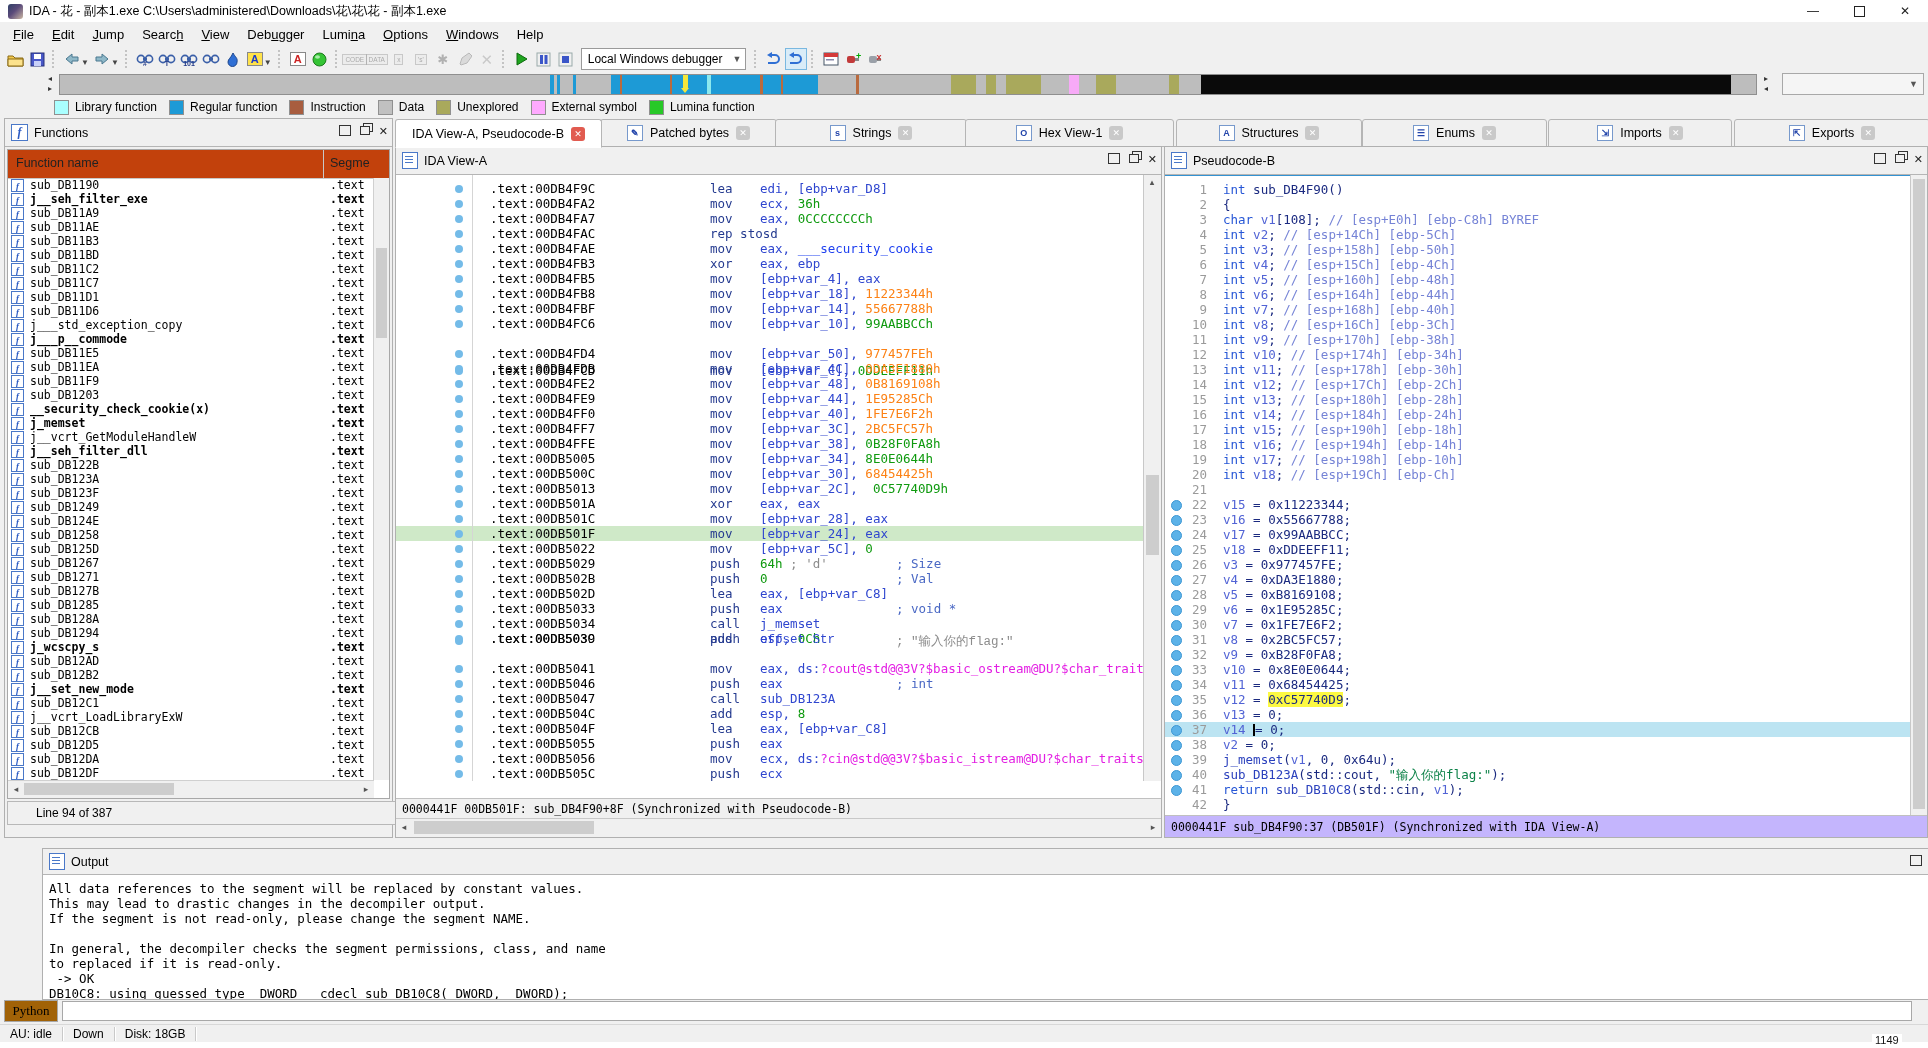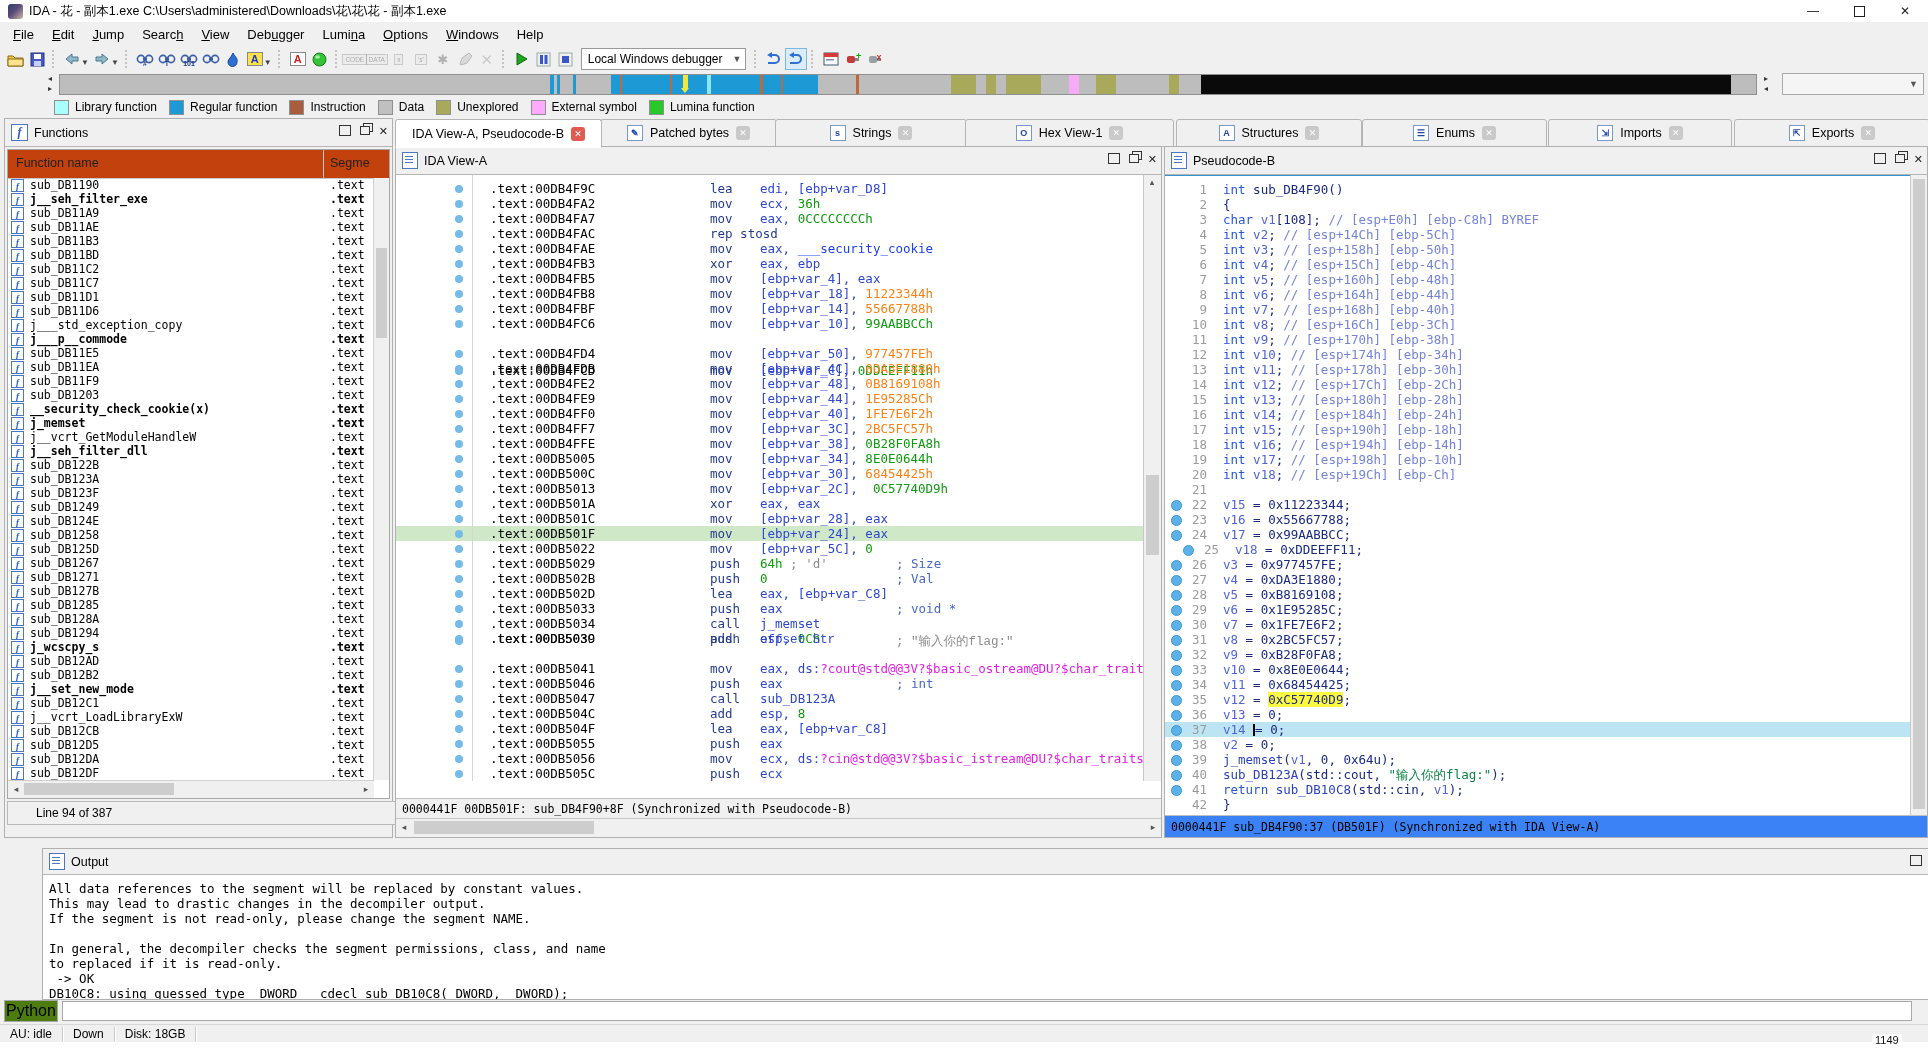--- a/index.html
+++ b/index.html
@@ -125,34 +125,34 @@
   .pline.cur{background:#bce4f2;}
   .pdot{position:absolute;left:6px;top:3px;width:9px;height:9px;border-radius:50%;background:#5cb2e8;border:1px solid #3d97d4;}
   .pln{position:absolute;left:16px;width:26px;text-align:right;color:#9a9a9a;}
   .pcode{position:absolute;left:58px;}
   .pk-k{color:#2757d6;} .pk-v{color:#5163d5;} .pk-p{color:#1b2a80;} .pk-f{color:#2b41bd;}
   .pk-cm{color:#7583d6;} .pk-s{color:#0c8248;}
   .pk-hl{color:#1b2a80;background:#fdf942;}
   .caret{display:inline-block;width:2px;height:12px;background:#000;vertical-align:-2px;}
   #pvscroll{position:absolute;right:0;top:28px;width:16px;bottom:22px;background:#f0f0f0;border-left:1px solid #c8c8c8;}
   #pvthumb{position:absolute;left:2px;top:4px;width:12px;bottom:6px;background:#cdcdcd;}
-  #pstatus{position:absolute;left:0;right:0;bottom:0;height:21px;background:#3b82f6;border-top:1px solid #c0c0c0;
+  #pstatus{position:absolute;left:0;right:0;bottom:0;height:21px;background:#c4b5fd;border-top:1px solid #c0c0c0;
      font-family:"DejaVu Sans Mono",monospace;font-size:11.5px;display:flex;align-items:center;padding-left:6px;}
   
   #opanel{left:4px;top:848px;width:1920px;height:150px;margin-left:38px;}
   #opanel .phead{height:25px;}
   #olines{position:absolute;left:0;top:26px;right:17px;bottom:0;background:#fff;overflow:hidden;}
   .oline{position:absolute;left:6px;width:100%;height:15px;font-family:"DejaVu Sans Mono",monospace;
          font-size:12.5px;white-space:pre;color:#000;}
   #ovscroll{position:absolute;right:0;top:26px;width:17px;bottom:0;background:#f0f0f0;border-left:1px solid #c8c8c8;}
   #ovthumb{position:absolute;left:2px;bottom:4px;width:13px;height:40px;background:#cdcdcd;}
   
   #pyrow{left:4px;top:1000px;width:1920px;height:22px;display:flex;align-items:center;}
-  #pylabel{width:52px;height:20px;border:1px solid #a8a8a8;background:#4d7c0f;font-size:16px;
-     display:flex;align-items:center;justify-content:center;}
+  #pylabel{width:52px;height:20px;border:1px solid #a8a8a8;background:#a16207;font-size:13px;
+     display:flex;align-items:center;justify-content:center;font-family:Liberation Serif, serif;}
   #pyinput{margin-left:4px;width:1848px;height:18px;background:#fff;border:1px solid #a8a8a8;}
   #statusbar{left:0;top:1024px;width:1928px;height:18px;background:#f0f0f0;display:flex;align-items:center;
      font-size:12px;border-top:1px solid #d8d8d8;}
   .scell{padding:0 10px;height:14px;display:flex;align-items:center;border-right:1px solid #c9c9c9;
      box-shadow:1px 0 0 #fff;}
   #footer-num{left:1872px;top:1034px;font-size:11px;color:#111;background:#fff;padding:0 3px;}
   #belowbar{left:0;top:1042px;width:1928px;height:6px;background:#fff;}
 </style>
 </head>
 <body>
@@ -781,21 +781,21 @@
         <div class="pline" style="top: 216px;"><span class="pln">15</span><span class="pcode"><span class="pk-k">int </span><span class="pk-v">v13</span><span class="pk-p">; </span><span class="pk-cm">// [esp+180h] [ebp-28h]</span></span></div>
         <div class="pline" style="top: 231px;"><span class="pln">16</span><span class="pcode"><span class="pk-k">int </span><span class="pk-v">v14</span><span class="pk-p">; </span><span class="pk-cm">// [esp+184h] [ebp-24h]</span></span></div>
         <div class="pline" style="top: 246px;"><span class="pln">17</span><span class="pcode"><span class="pk-k">int </span><span class="pk-v">v15</span><span class="pk-p">; </span><span class="pk-cm">// [esp+190h] [ebp-18h]</span></span></div>
         <div class="pline" style="top: 261px;"><span class="pln">18</span><span class="pcode"><span class="pk-k">int </span><span class="pk-v">v16</span><span class="pk-p">; </span><span class="pk-cm">// [esp+194h] [ebp-14h]</span></span></div>
         <div class="pline" style="top: 276px;"><span class="pln">19</span><span class="pcode"><span class="pk-k">int </span><span class="pk-v">v17</span><span class="pk-p">; </span><span class="pk-cm">// [esp+198h] [ebp-10h]</span></span></div>
         <div class="pline" style="top: 291px;"><span class="pln">20</span><span class="pcode"><span class="pk-k">int </span><span class="pk-v">v18</span><span class="pk-p">; </span><span class="pk-cm">// [esp+19Ch] [ebp-Ch]</span></span></div>
         <div class="pline" style="top: 306px;"><span class="pln">21</span><span class="pcode"></span></div>
         <div class="pline" style="top: 321px;"><span class="pdot"></span><span class="pln">22</span><span class="pcode"><span class="pk-v">v15</span><span class="pk-p"> = 0x11223344;</span></span></div>
         <div class="pline" style="top: 336px;"><span class="pdot"></span><span class="pln">23</span><span class="pcode"><span class="pk-v">v16</span><span class="pk-p"> = 0x55667788;</span></span></div>
         <div class="pline" style="top: 351px;"><span class="pdot"></span><span class="pln">24</span><span class="pcode"><span class="pk-v">v17</span><span class="pk-p"> = 0x99AABBCC;</span></span></div>
-        <div class="pline" style="top: 366px; margin-left: 12px;"><span class="pdot"></span><span class="pln">25</span><span class="pcode"><span class="pk-v">v18</span><span class="pk-p"> = 0xDDEEFF11;</span></span></div>
+        <div class="pline" style="top: 366px;"><span class="pdot"></span><span class="pln">25</span><span class="pcode"><span class="pk-v">v18</span><span class="pk-p"> = 0xDDEEFF11;</span></span></div>
         <div class="pline" style="top: 381px;"><span class="pdot"></span><span class="pln">26</span><span class="pcode"><span class="pk-v">v3</span><span class="pk-p"> = 0x977457FE;</span></span></div>
         <div class="pline" style="top: 396px;"><span class="pdot"></span><span class="pln">27</span><span class="pcode"><span class="pk-v">v4</span><span class="pk-p"> = 0xDA3E1880;</span></span></div>
         <div class="pline" style="top: 411px;"><span class="pdot"></span><span class="pln">28</span><span class="pcode"><span class="pk-v">v5</span><span class="pk-p"> = 0xB8169108;</span></span></div>
         <div class="pline" style="top: 426px;"><span class="pdot"></span><span class="pln">29</span><span class="pcode"><span class="pk-v">v6</span><span class="pk-p"> = 0x1E95285C;</span></span></div>
         <div class="pline" style="top: 441px;"><span class="pdot"></span><span class="pln">30</span><span class="pcode"><span class="pk-v">v7</span><span class="pk-p"> = 0x1FE7E6F2;</span></span></div>
         <div class="pline" style="top: 456px;"><span class="pdot"></span><span class="pln">31</span><span class="pcode"><span class="pk-v">v8</span><span class="pk-p"> = 0x2BC5FC57;</span></span></div>
         <div class="pline" style="top: 471px;"><span class="pdot"></span><span class="pln">32</span><span class="pcode"><span class="pk-v">v9</span><span class="pk-p"> = 0xB28F0FA8;</span></span></div>
         <div class="pline" style="top: 486px;"><span class="pdot"></span><span class="pln">33</span><span class="pcode"><span class="pk-v">v10</span><span class="pk-p"> = 0x8E0E0644;</span></span></div>
         <div class="pline" style="top: 501px;"><span class="pdot"></span><span class="pln">34</span><span class="pcode"><span class="pk-v">v11</span><span class="pk-p"> = 0x68454425;</span></span></div>
         <div class="pline" style="top: 516px;"><span class="pdot"></span><span class="pln">35</span><span class="pcode"><span class="pk-v">v12</span><span class="pk-p"> = </span><span class="pk-hl">0xC57740D9</span><span class="pk-p">;</span></span></div>

